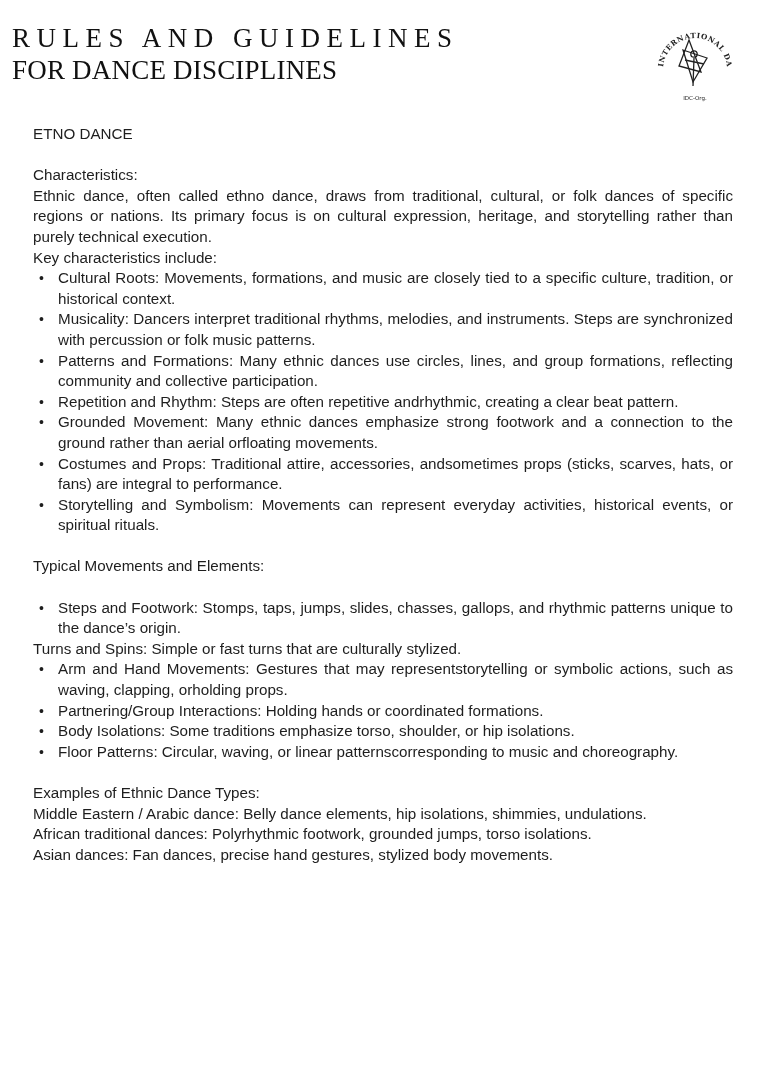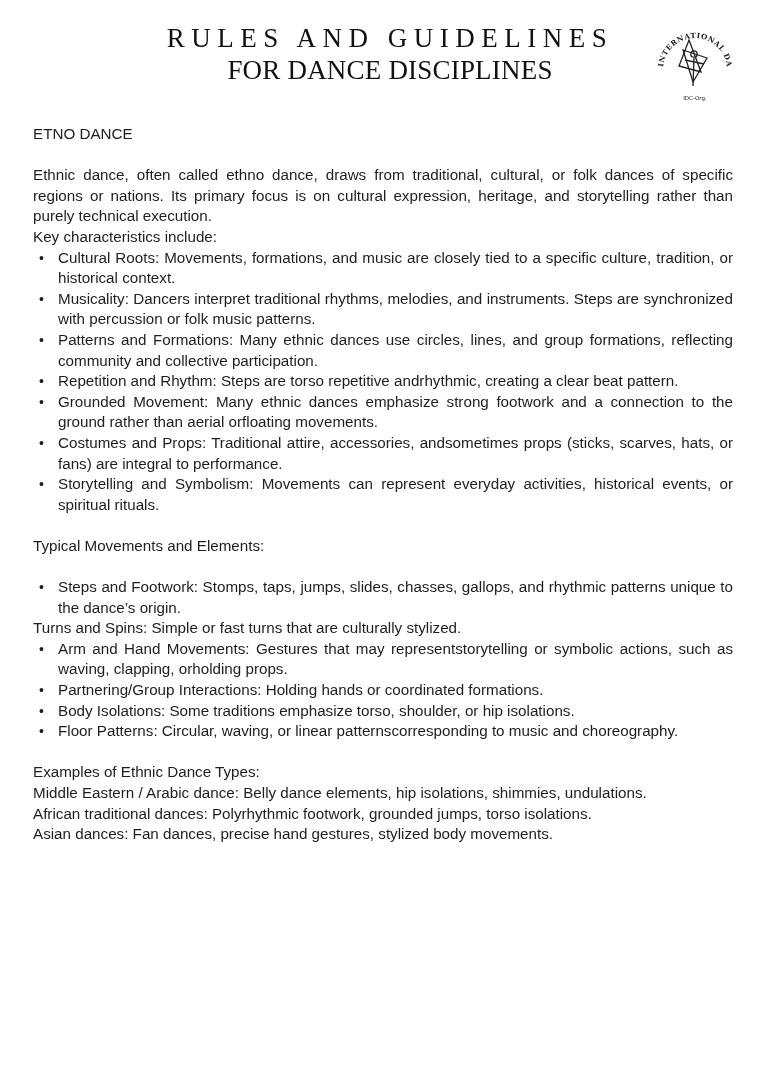--- a/index.html
+++ b/index.html
@@ -2,21 +2,21 @@
 <html><head>
   <meta charset="utf-8">
   <style>
     html, body { margin: 0; padding: 0; background: #ffffff; }
     body {
       width: 768px; height: 1086px; position: relative; overflow: hidden;
       color: #1e1e1e;
       font-family: "Liberation Sans", sans-serif;
     }
     .header {
-      position: absolute; left: 0; top: 22px; width: 768px; text-align: center;
+      position: absolute; left: 0; top: 22px; width: 768px; text-align: left;
       font-family: "Liberation Serif", serif; color: #111;
     }
     .title-1 {
       font-size: 27px; letter-spacing: 6.5px; line-height: 32px; margin-left: 12px;
     }
     .title-2 {
       font-size: 27px; letter-spacing: 0.2px; line-height: 32px; margin-left: 12px;
     }
     .logo {
       position: absolute; left: 649px; top: 20px; width: 92px; height: 88px;
@@ -57,27 +57,28 @@
       <line x1="45" y1="38" x2="44" y2="66"></line>
       <line x1="36" y1="40" x2="55" y2="44"></line>
     </g>
     <text x="46" y="80" text-anchor="middle" font-family="DejaVu Sans, sans-serif" font-size="5.5" fill="#222">IDC-Org.</text>
   </svg>
 </div>
 
 <div class="content">
   <p>ETNO DANCE</p>
   <div class="blank"></div>
+  <p>Characteristics:</p>
   <p class="last-line-left">Ethnic dance, often called ethno dance, draws from traditional, cultural, or folk dances of specific regions or nations. Its primary focus is on cultural expression, heritage, and storytelling rather than purely technical execution.</p>
   <p>Key characteristics include:</p>
   <ul>
     <li class="last-line-left">Cultural Roots: Movements, formations, and music are closely tied to a specific culture, tradition, or historical context.</li>
     <li class="last-line-left">Musicality: Dancers interpret traditional rhythms, melodies, and instruments. Steps are synchronized with percussion or folk music patterns.</li>
     <li class="last-line-left">Patterns and Formations: Many ethnic dances use circles, lines, and group formations, reflecting community and collective participation.</li>
-    <li class="last-line-left">Repetition and Rhythm: Steps are torso repetitive andrhythmic, creating a clear beat pattern.</li>
+    <li class="last-line-left">Repetition and Rhythm: Steps are often repetitive andrhythmic, creating a clear beat pattern.</li>
     <li class="last-line-left">Grounded Movement: Many ethnic dances emphasize strong footwork and a connection to the ground rather than aerial orfloating movements.</li>
     <li class="last-line-left">Costumes and Props: Traditional attire, accessories, andsometimes props (sticks, scarves, hats, or fans) are integral to performance.</li>
     <li class="last-line-left">Storytelling and Symbolism: Movements can represent everyday activities, historical events, or spiritual rituals.</li>
   </ul>
   <div class="blank"></div>
   <p>Typical Movements and Elements:</p>
   <div class="blank"></div>
   <ul>
     <li class="last-line-left">Steps and Footwork: Stomps, taps, jumps, slides, chasses, gallops, and rhythmic patterns unique to the dance’s origin.</li>
   </ul>

